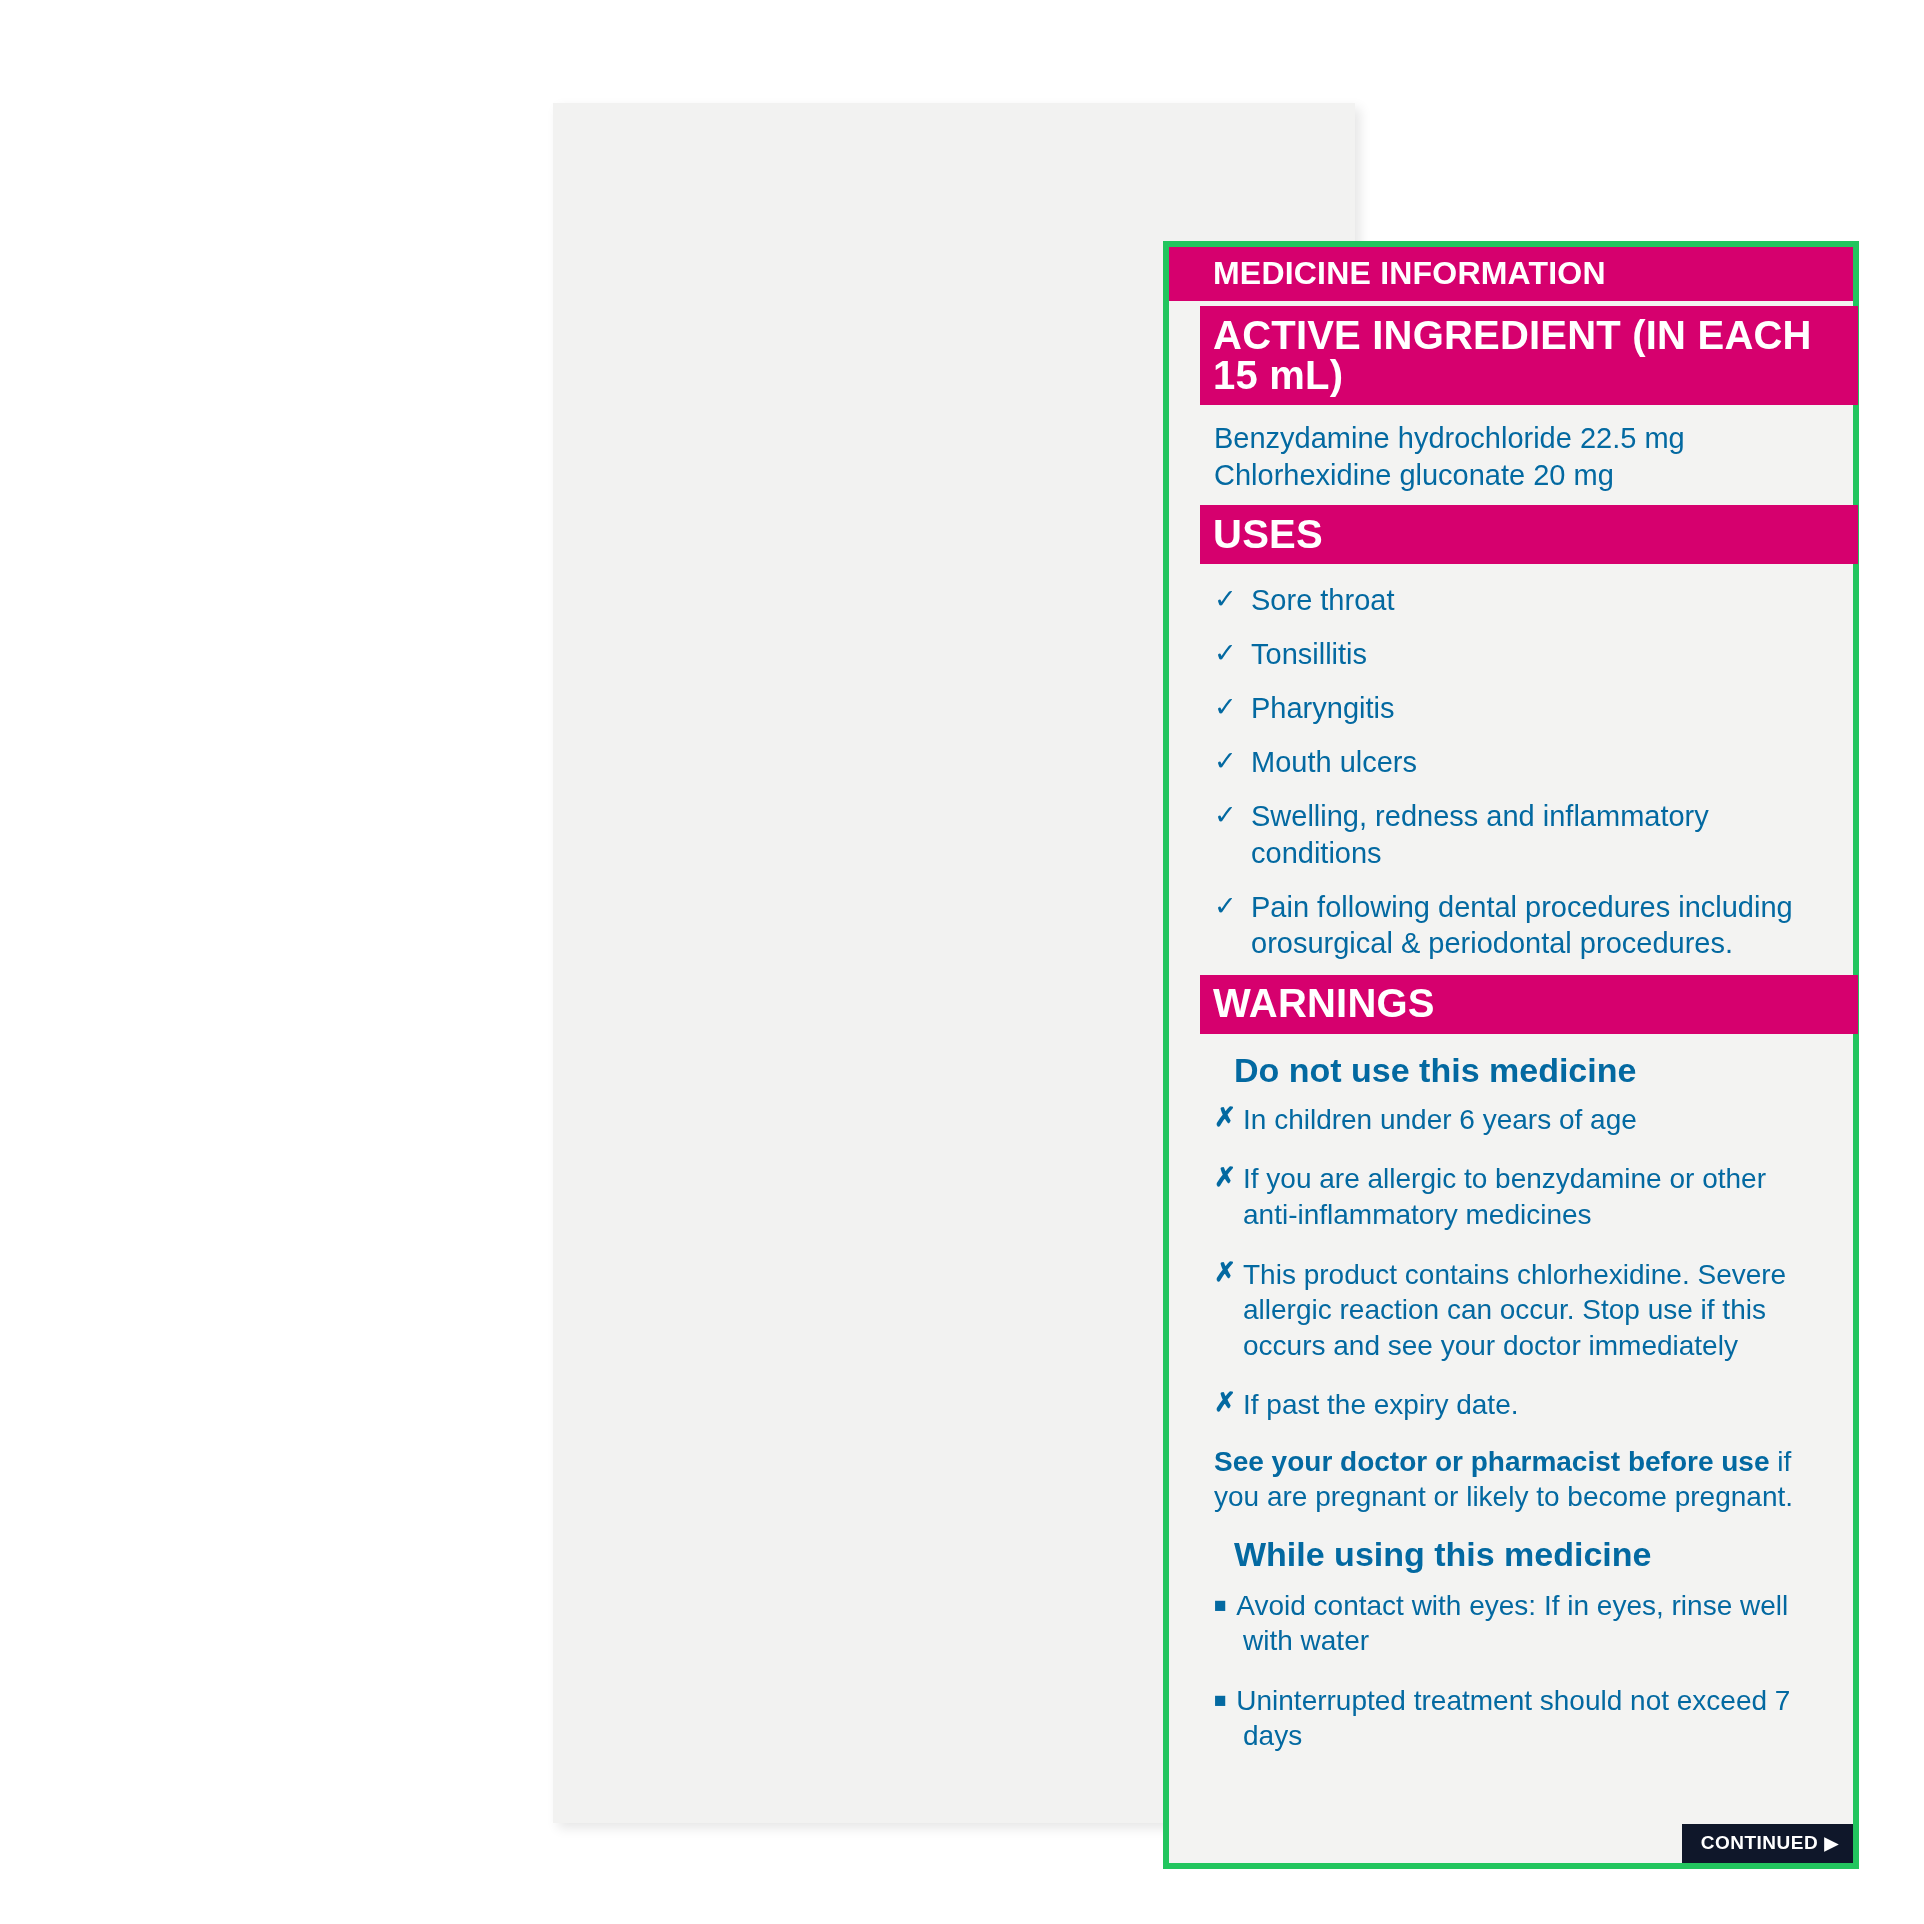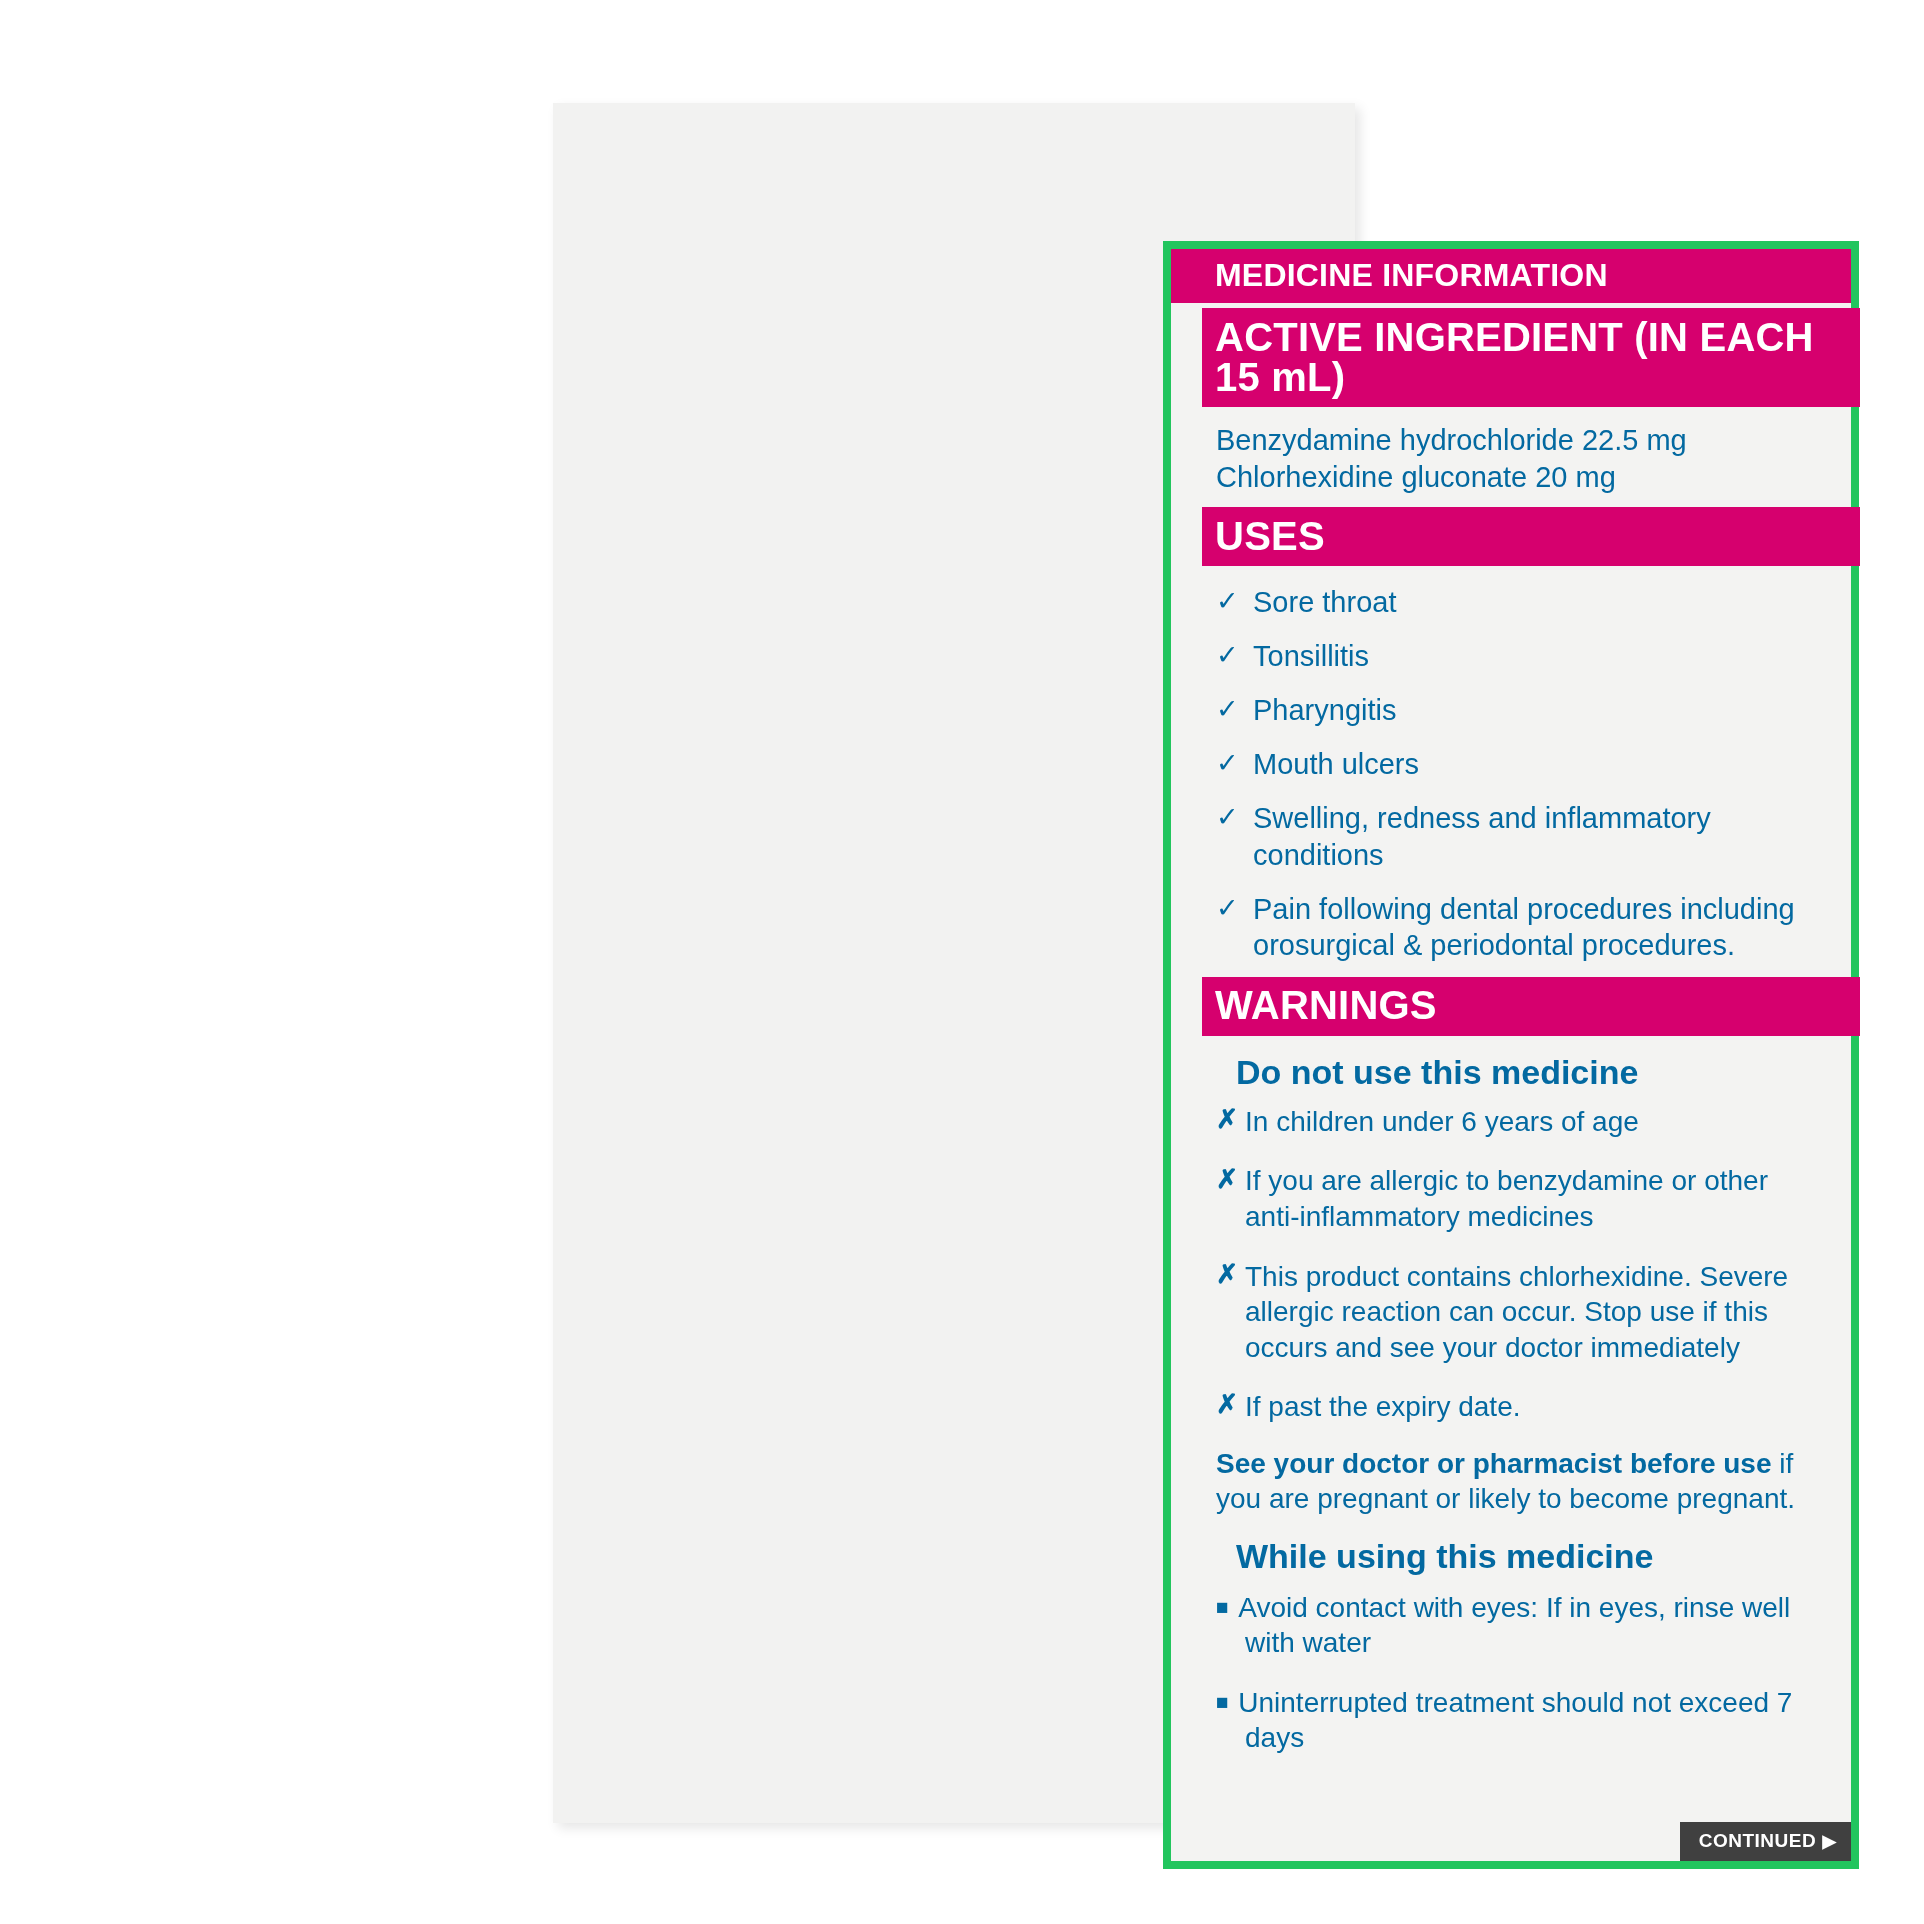--- a/index.html
+++ b/index.html
@@ -30,21 +30,21 @@
     box-shadow: 4.8px 4.8px 11.2px rgba(0,0,0,0.10);
   }
 
   
   .info-box {
     position: absolute;
     left: 610px;
     top: 138px;
     width: 696px;
     height: 1628px;
-    border: 8px solid #22c55e;
+    border: 6px solid #22c55e;
     background: #f3f3f2;
     box-sizing: border-box;
   }
 
   .inner {
     position: absolute;
     left: 0;
     top: 0;
     right: 0;
     bottom: 0;
@@ -158,21 +158,21 @@
     font-weight: bold;
     font-size: 21px;
     margin-right: 9.6px;
     vertical-align: 2.4px;
   }
 
   .continued {
     position: absolute;
     right: 0px;
     bottom: 0px;
-    background: #404040;
+    background: #0f172a;
     color: #ffffff;
     font-size: 19px;
     font-weight: bold;
     letter-spacing: 0.5px;
     padding: 8px 14.4px 8.8px 19px;
   }
   .continued .arrow { margin-left: 6.4px; font-size: 17.6px; }
 
   .spacer-sm { height: 8px; }
 </style>

